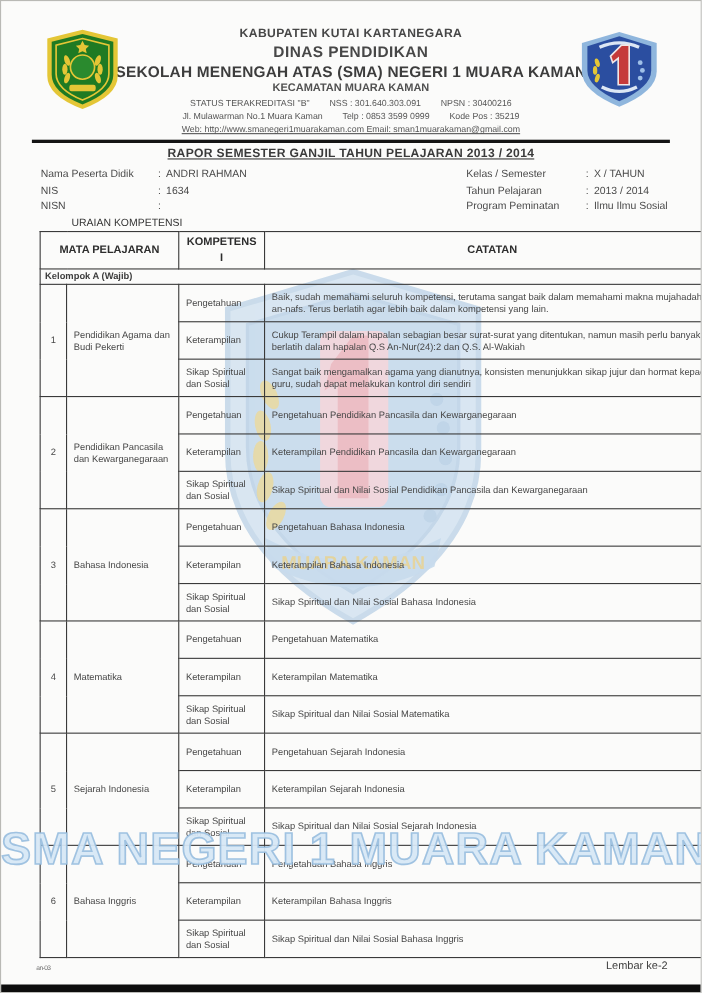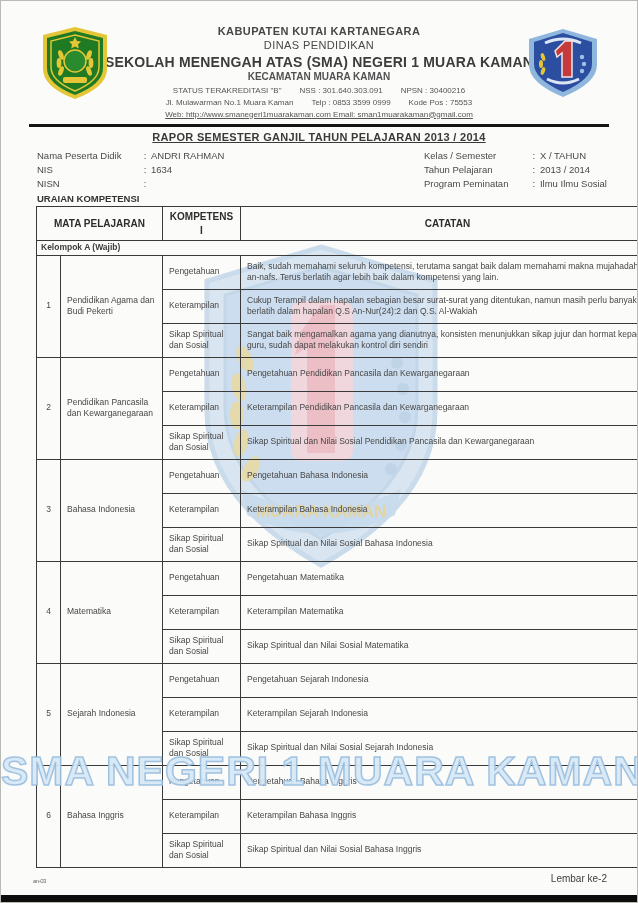--- a/index.html
+++ b/index.html
@@ -12,38 +12,38 @@
     border:1px solid #b9b9b5;
     overflow:hidden;
     font-family:"Liberation Sans", sans-serif;
     color:#3f3f3f;
   }
   
   .hdr{position:relative;padding-top:24px;text-align:center;line-height:1.25;}
   .logo-left{position:absolute;left:38px;top:24px;width:72px;height:76px;}
   .logo-right{position:absolute;right:36px;top:26px;width:76px;height:72px;}
   .hdr-l1{font-size:11px;font-weight:bold;letter-spacing:.4px;color:#474747;}
-  .hdr-l2{font-size:11px;font-weight:normal;letter-spacing:.4px;color:#474747;}
+  .hdr-l2{font-size:14px;font-weight:bold;letter-spacing:.4px;color:#474747;}
   .hdr-l3{font-size:14px;font-weight:bold;letter-spacing:.2px;color:#3c3c3c;margin-top:1px;}
   .hdr-l4{font-size:10px;font-weight:bold;color:#515151;}
   .hdr-small{font-size:8px;color:#555;margin-top:2px;display:flex;justify-content:center;gap:18px;}
   .hdr-small span{white-space:nowrap;}
   .hdr-web{font-size:8px;color:#555;text-decoration:underline;margin-top:2px;}
   .rule-heavy{margin:4px 28px 0 28px;height:3px;background:#141414;}
   
   .doc-title{margin-top:4px;text-align:center;font-size:11px;font-weight:bold;
     text-decoration:underline;letter-spacing:.3px;color:#3a3a3a;}
   
   .info{display:flex;justify-content:space-between;padding:6px 30px 0 36px;font-size:9.5px;color:#4a4a4a;gap:25px;}
   .info-row{display:flex;line-height:1.5;}
   .info-row .lbl{width:100px;}
   .info-row .col{width:12px;text-align:center;}
   .info-left .info-row .lbl{width:102px;}
   .info-right .info-row .lbl{width:104px;}
-  .section-label{padding:2px 0 2px 36px;font-size:9.5px;font-weight:bold;color:#333;}
+  .section-label{padding:2px 0 2px 36px;font-size:9.5px;font-weight:normal;color:#333;margin-left:28px;}
   
   table.rapor{
     border-collapse:collapse;
     margin:0 30px 0 35px;
     width:619px;
     table-layout:fixed;
     position:relative;z-index:2;
     background:transparent;
   }
   table.rapor col.c-num{width:24px;}
@@ -151,21 +151,21 @@
     <div class="hdr-l3">SEKOLAH MENENGAH ATAS (SMA)  NEGERI 1 MUARA KAMAN</div>
     <div class="hdr-l4">KECAMATAN MUARA KAMAN</div>
     <div class="hdr-small">
       <span>STATUS TERAKREDITASI "B"</span>
       <span>NSS : 301.640.303.091</span>
       <span>NPSN : 30400216</span>
     </div>
     <div class="hdr-small">
       <span>Jl. Mulawarman No.1 Muara Kaman</span>
       <span>Telp : 0853 3599 0999</span>
-      <span>Kode Pos : 75553</span>
+      <span>Kode Pos : 35219</span>
     </div>
     <div class="hdr-web">Web: http://www.smanegeri1muarakaman.com Email: sman1muarakaman@gmail.com</div>
     <div class="rule-heavy"></div>
   </div>
 
   <div class="doc-title">RAPOR SEMESTER GANJIL TAHUN PELAJARAN 2013 / 2014</div>
 
   <div class="info">
     <div class="info-left">
       <div class="info-row">

